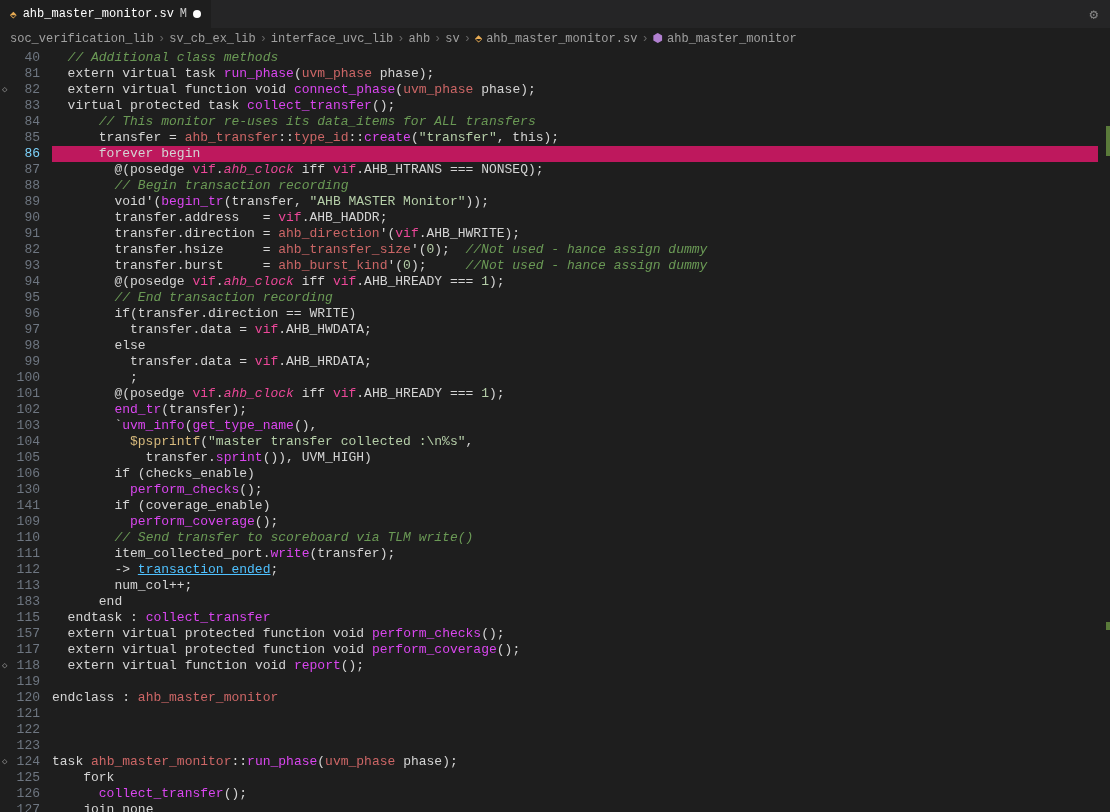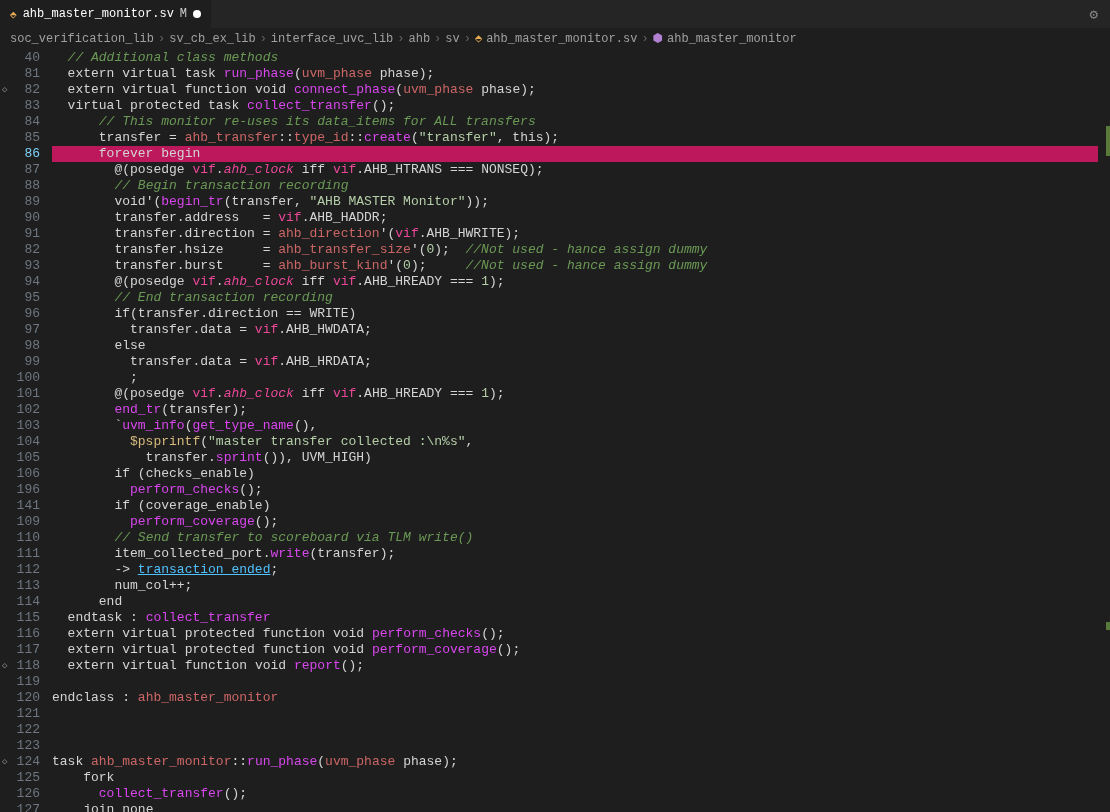--- a/index.html
+++ b/index.html
@@ -179,30 +179,30 @@
         <div class="line-num">97</div>
         <div class="line-num">98</div>
         <div class="line-num">99</div>
         <div class="line-num">100</div>
         <div class="line-num">101</div>
         <div class="line-num">102</div>
         <div class="line-num">103</div>
         <div class="line-num">104</div>
         <div class="line-num">105</div>
         <div class="line-num">106</div>
-        <div class="line-num">196</div>
+        <div class="line-num">130</div>
         <div class="line-num">141</div>
         <div class="line-num">109</div>
         <div class="line-num">110</div>
         <div class="line-num">111</div>
         <div class="line-num">112</div>
         <div class="line-num">113</div>
-        <div class="line-num">114</div>
+        <div class="line-num">183</div>
         <div class="line-num">115</div>
-        <div class="line-num">116</div>
+        <div class="line-num">157</div>
         <div class="line-num">117</div>
         <div class="line-num">118</div>
         <div class="line-num">119</div>
         <div class="line-num">120</div>
         <div class="line-num">121</div>
         <div class="line-num">122</div>
         <div class="line-num">123</div>
         <div class="line-num">124</div>
         <div class="line-num">125</div>
         <div class="line-num">126</div>

